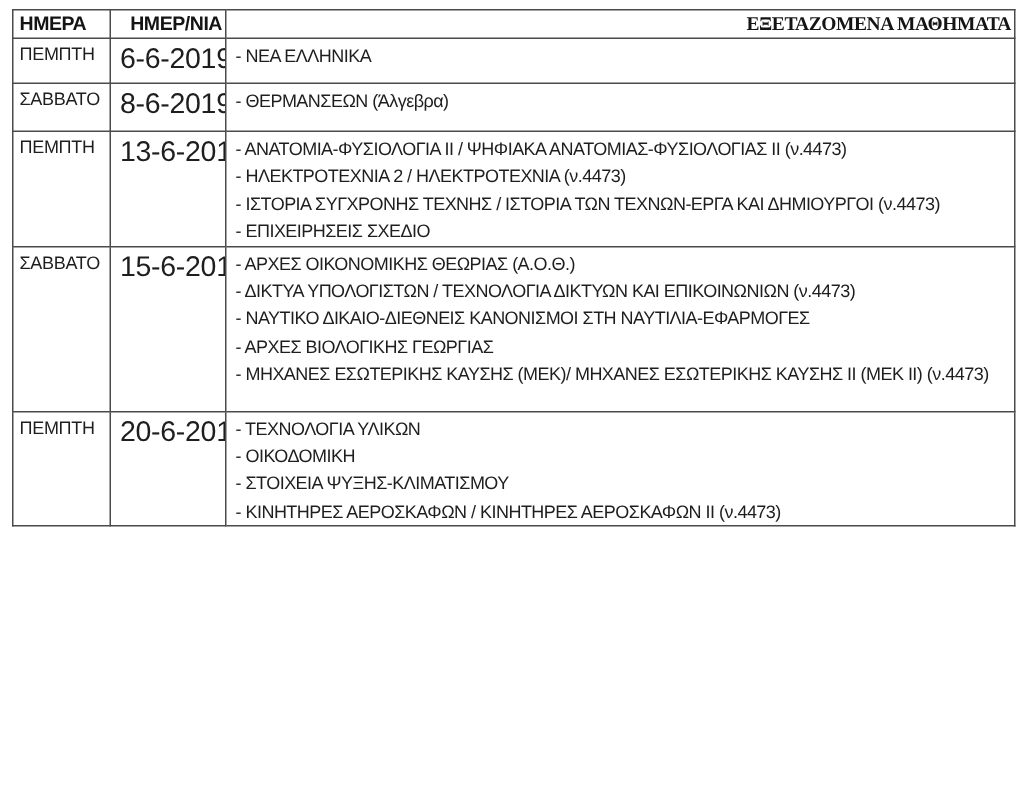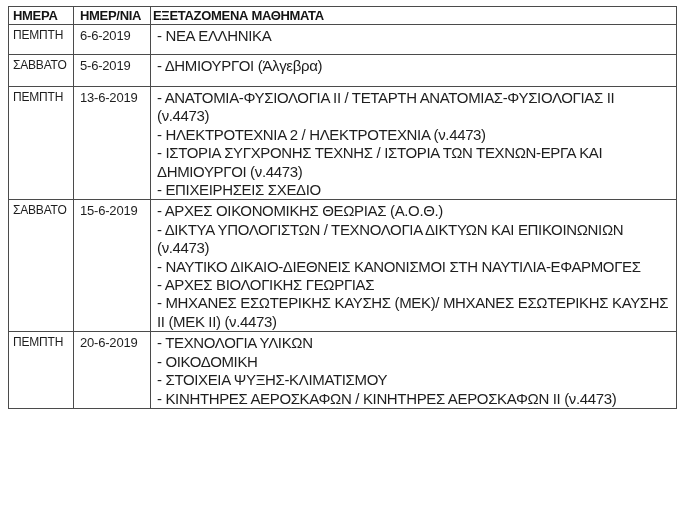--- a/index.html
+++ b/index.html
@@ -36,44 +36,44 @@
   tr.hdr { height: 17px; }
   th {
     font-size: 13px;
     font-weight: bold;
     letter-spacing: -0.3px;
     color: #141414;
     padding: 1px 2px 1px 2px;
     white-space: nowrap;
   }
   th.h-day  { text-align: left; padding-left: 4px; }
-  th.h-date { text-align: left; padding-left: 6px; }
-  th.h-subjects { text-align: left; }
+  th.h-date { text-align: right; padding-left: 6px; }
+  th.h-subjects { text-align: right; font-family: Liberation Serif, serif; }
   
   tr.r0 { height: 30px; }
   tr.r1 { height: 32px; }
   tr.r2 { height: 96px; }
   tr.r3 { height: 74px; }
   tr.r4 { height: 110px; }
   tr.r5 { height: 90px; }
   tr.r6 { height: 71px; }
   td.day {
     font-size: 12px;
     letter-spacing: -0.2px;
     padding: 3px 2px 0 4px;
     white-space: nowrap;
   }
   td.date {
-    font-size: 13px;
+    font-size: 19px;
     letter-spacing: -0.2px;
     padding: 3px 2px 0 6px;
     white-space: nowrap;
   }
   td.subjects {
-    font-size: 15px;
+    font-size: 12px;
     letter-spacing: -0.35px;
     padding: 2px 6px 0 6px;
   }
   .subject-line {
     line-height: 18.4px;
   }
 </style>
 </head>
 <body>
 
@@ -94,30 +94,30 @@
     <tbody>
       <tr class="r0">
         <td class="day">ΠΕΜΠΤΗ</td>
         <td class="date">6-6-2019</td>
         <td class="subjects">
           <div class="subject-line">- ΝΕΑ ΕΛΛΗΝΙΚΑ</div>
         </td>
       </tr>
       <tr class="r1">
         <td class="day">ΣΑΒΒΑΤΟ</td>
-        <td class="date">5-6-2019</td>
+        <td class="date">8-6-2019</td>
         <td class="subjects">
-          <div class="subject-line">- ΔΗΜΙΟΥΡΓΟΙ (Άλγεβρα)</div>
+          <div class="subject-line">- ΘΕΡΜΑΝΣΕΩΝ (Άλγεβρα)</div>
         </td>
       </tr>
       <tr class="r3">
         <td class="day">ΠΕΜΠΤΗ</td>
         <td class="date">13-6-2019</td>
         <td class="subjects">
-          <div class="subject-line">- ΑΝΑΤΟΜΙΑ-ΦΥΣΙΟΛΟΓΙΑ ΙΙ / ΤΕΤΑΡΤΗ ΑΝΑΤΟΜΙΑΣ-ΦΥΣΙΟΛΟΓΙΑΣ ΙΙ (ν.4473)</div>
+          <div class="subject-line">- ΑΝΑΤΟΜΙΑ-ΦΥΣΙΟΛΟΓΙΑ ΙΙ / ΨΗΦΙΑΚΑ ΑΝΑΤΟΜΙΑΣ-ΦΥΣΙΟΛΟΓΙΑΣ ΙΙ (ν.4473)</div>
           <div class="subject-line">- ΗΛΕΚΤΡΟΤΕΧΝΙΑ 2 / ΗΛΕΚΤΡΟΤΕΧΝΙΑ (ν.4473)</div>
           <div class="subject-line">- ΙΣΤΟΡΙΑ ΣΥΓΧΡΟΝΗΣ ΤΕΧΝΗΣ / ΙΣΤΟΡΙΑ ΤΩΝ ΤΕΧΝΩΝ-ΕΡΓΑ ΚΑΙ ΔΗΜΙΟΥΡΓΟΙ (ν.4473)</div>
           <div class="subject-line">- ΕΠΙΧΕΙΡΗΣΕΙΣ ΣΧΕΔΙΟ</div>
         </td>
       </tr>
       <tr class="r4">
         <td class="day">ΣΑΒΒΑΤΟ</td>
         <td class="date">15-6-2019</td>
         <td class="subjects">
           <div class="subject-line">- ΑΡΧΕΣ ΟΙΚΟΝΟΜΙΚΗΣ ΘΕΩΡΙΑΣ (Α.Ο.Θ.)</div>

